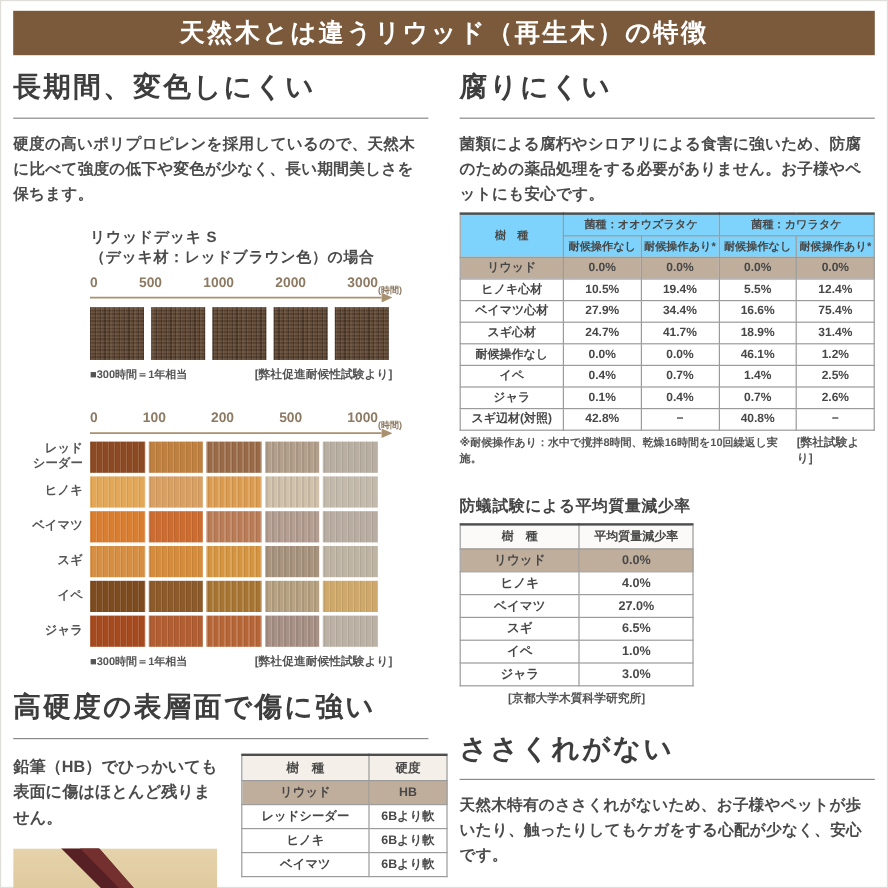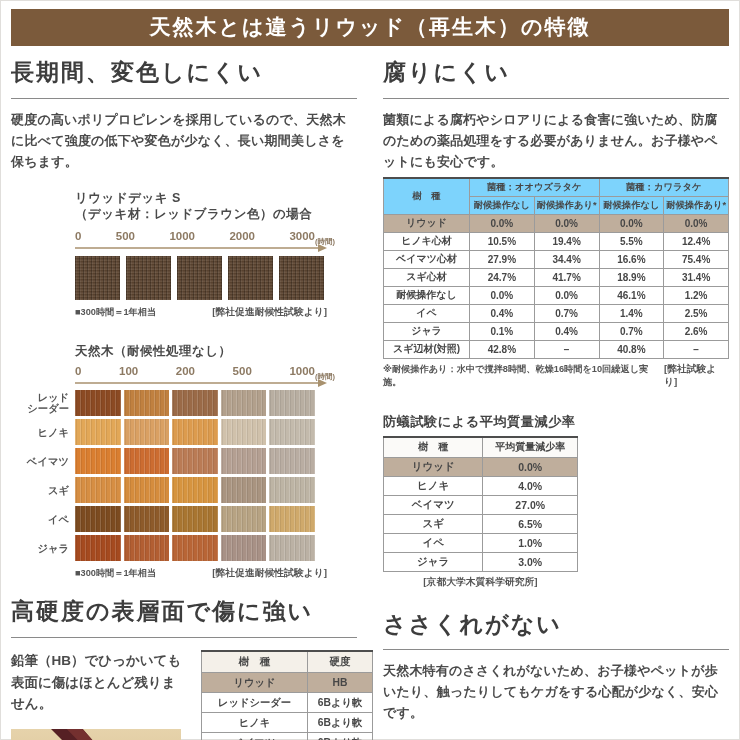--- a/index.html
+++ b/index.html
@@ -97,21 +97,20 @@
           <span class="deck-swatch" style="background-color: rgb(94, 70, 50);"></span>
           <span class="deck-swatch" style="background-color: rgb(94, 70, 50);"></span>
         </div>
         <div class="cap-row">
           <span class="footnote">■300時間＝1年相当</span>
           <span class="credit">[弊社促進耐候性試験より]</span>
         </div>
       </div>
 
       <div class="nw-block">
-        <div class="chart-title">天然木（耐候性処理なし）</div>
         <div class="axis">
           <div class="ticks">
             <span>0</span>
             <span>100</span>
             <span>200</span>
             <span>500</span>
             <span>1000</span>
           </div>
           <span class="unit">(時間)</span>
           <svg class="arrow-svg" width="252" height="9">

